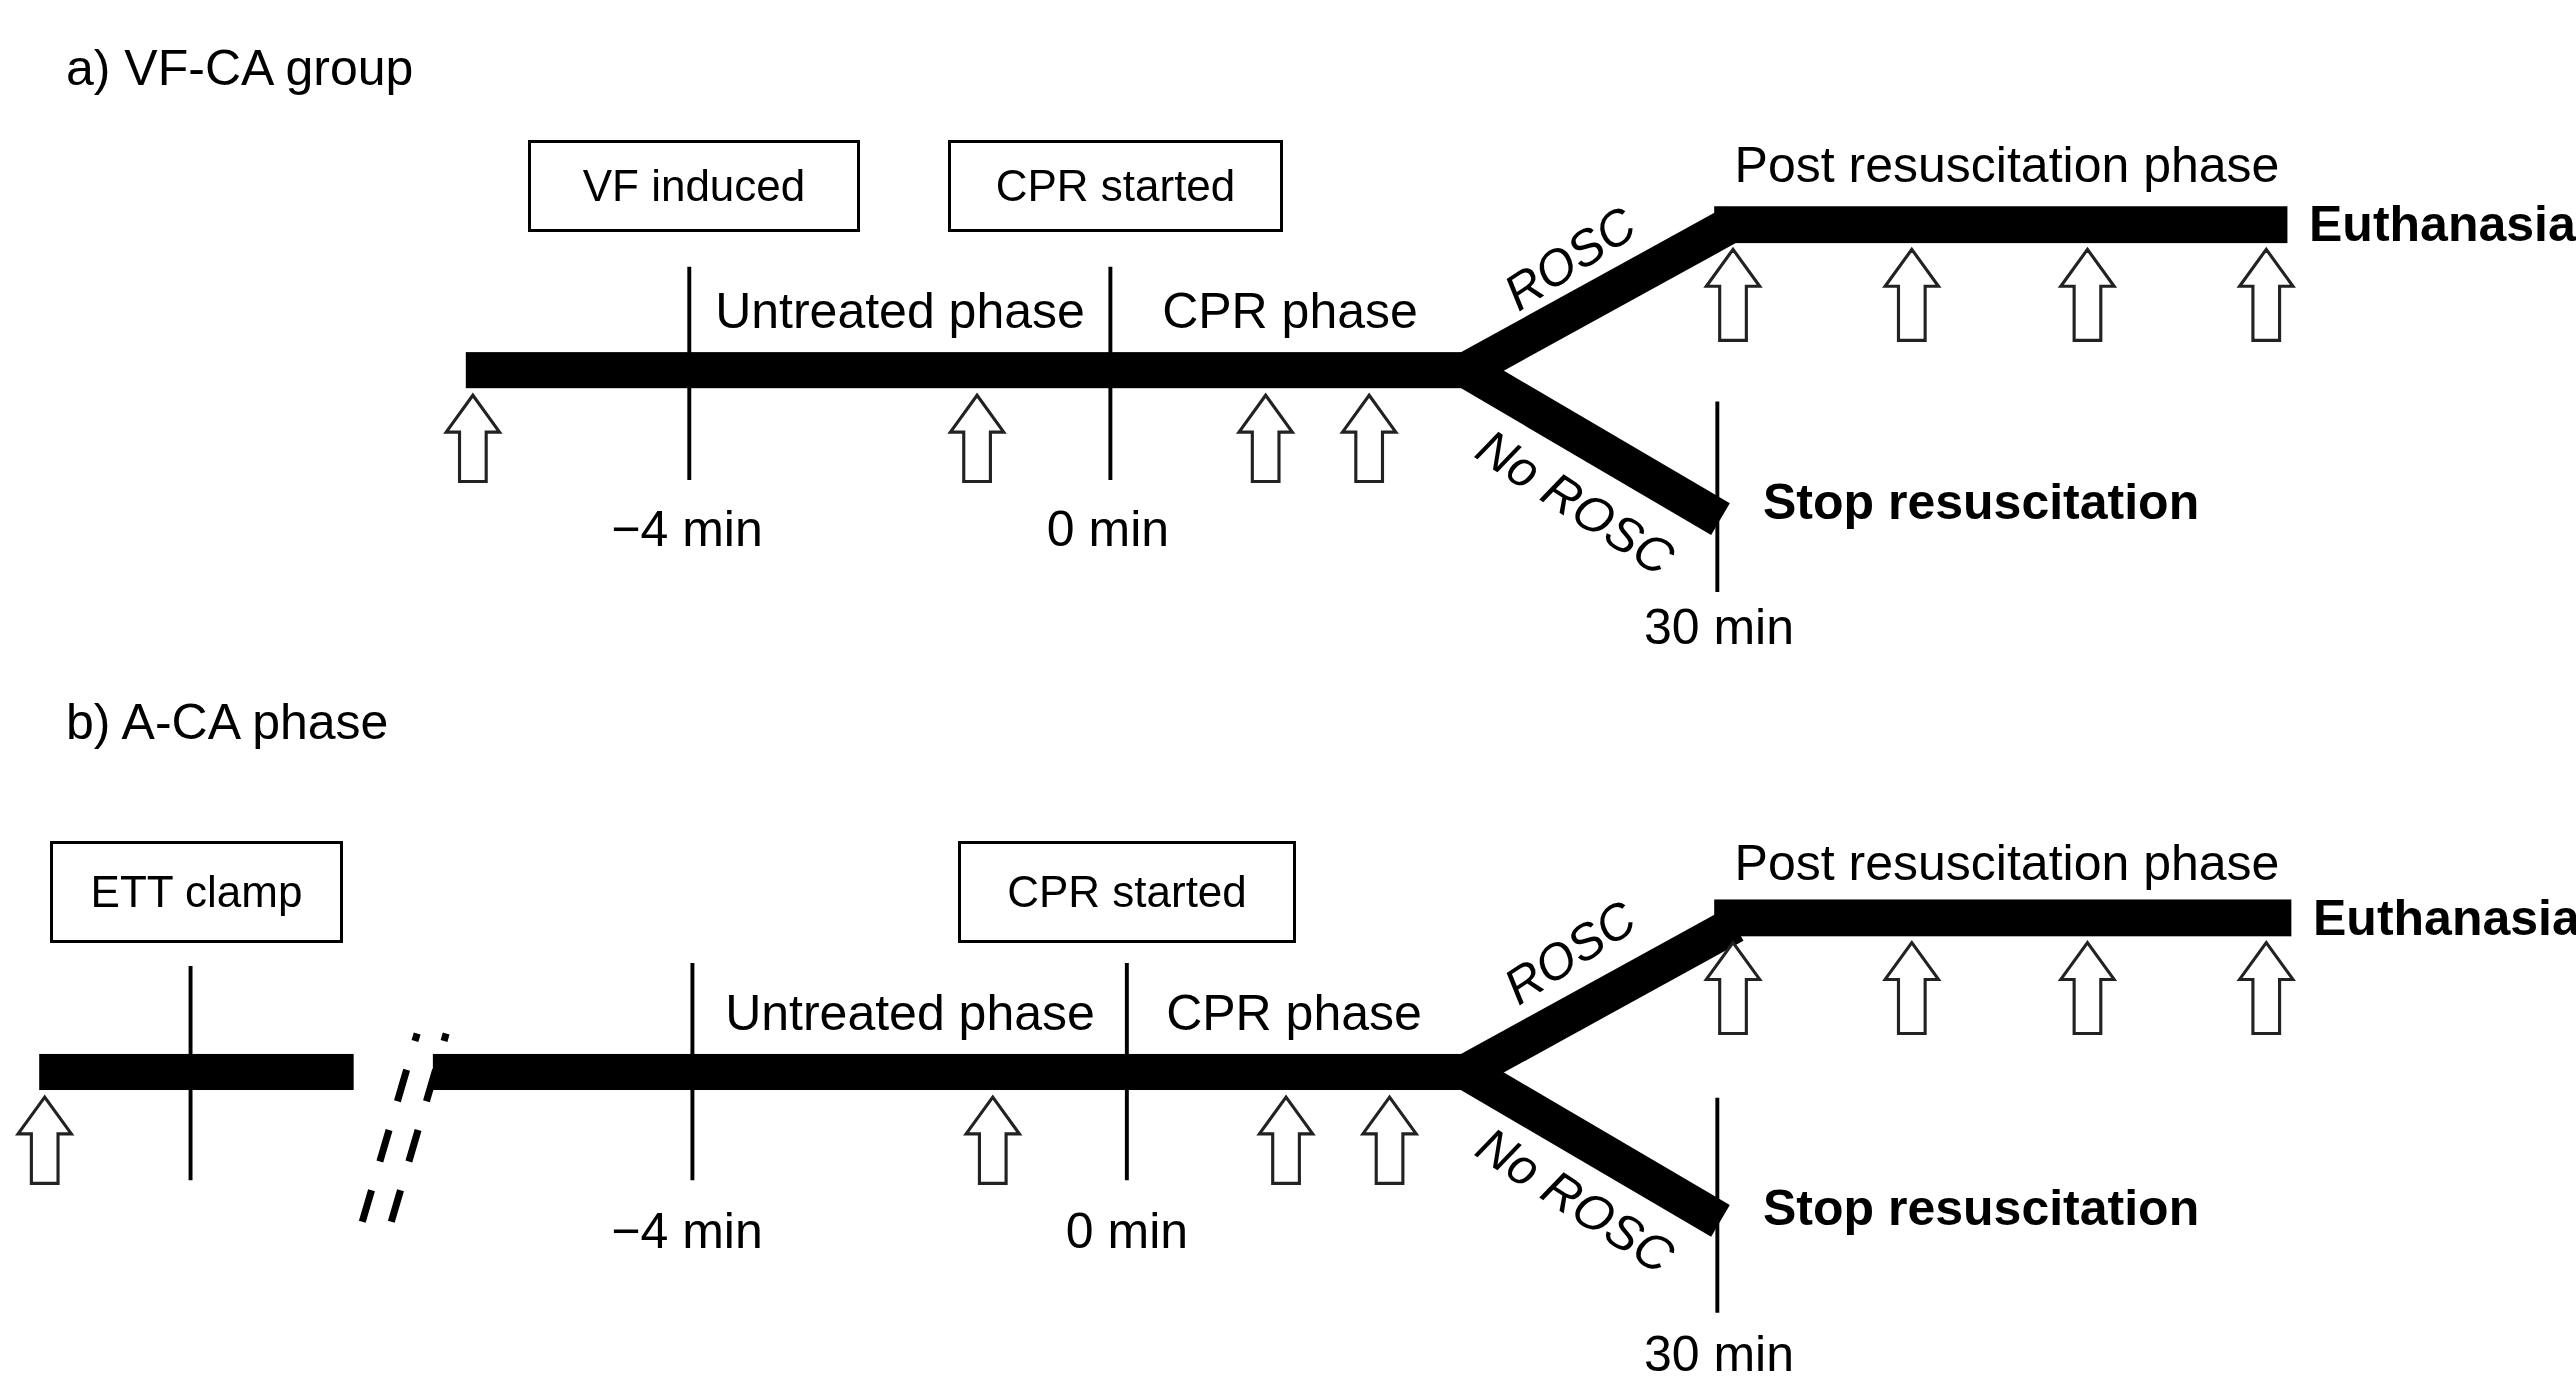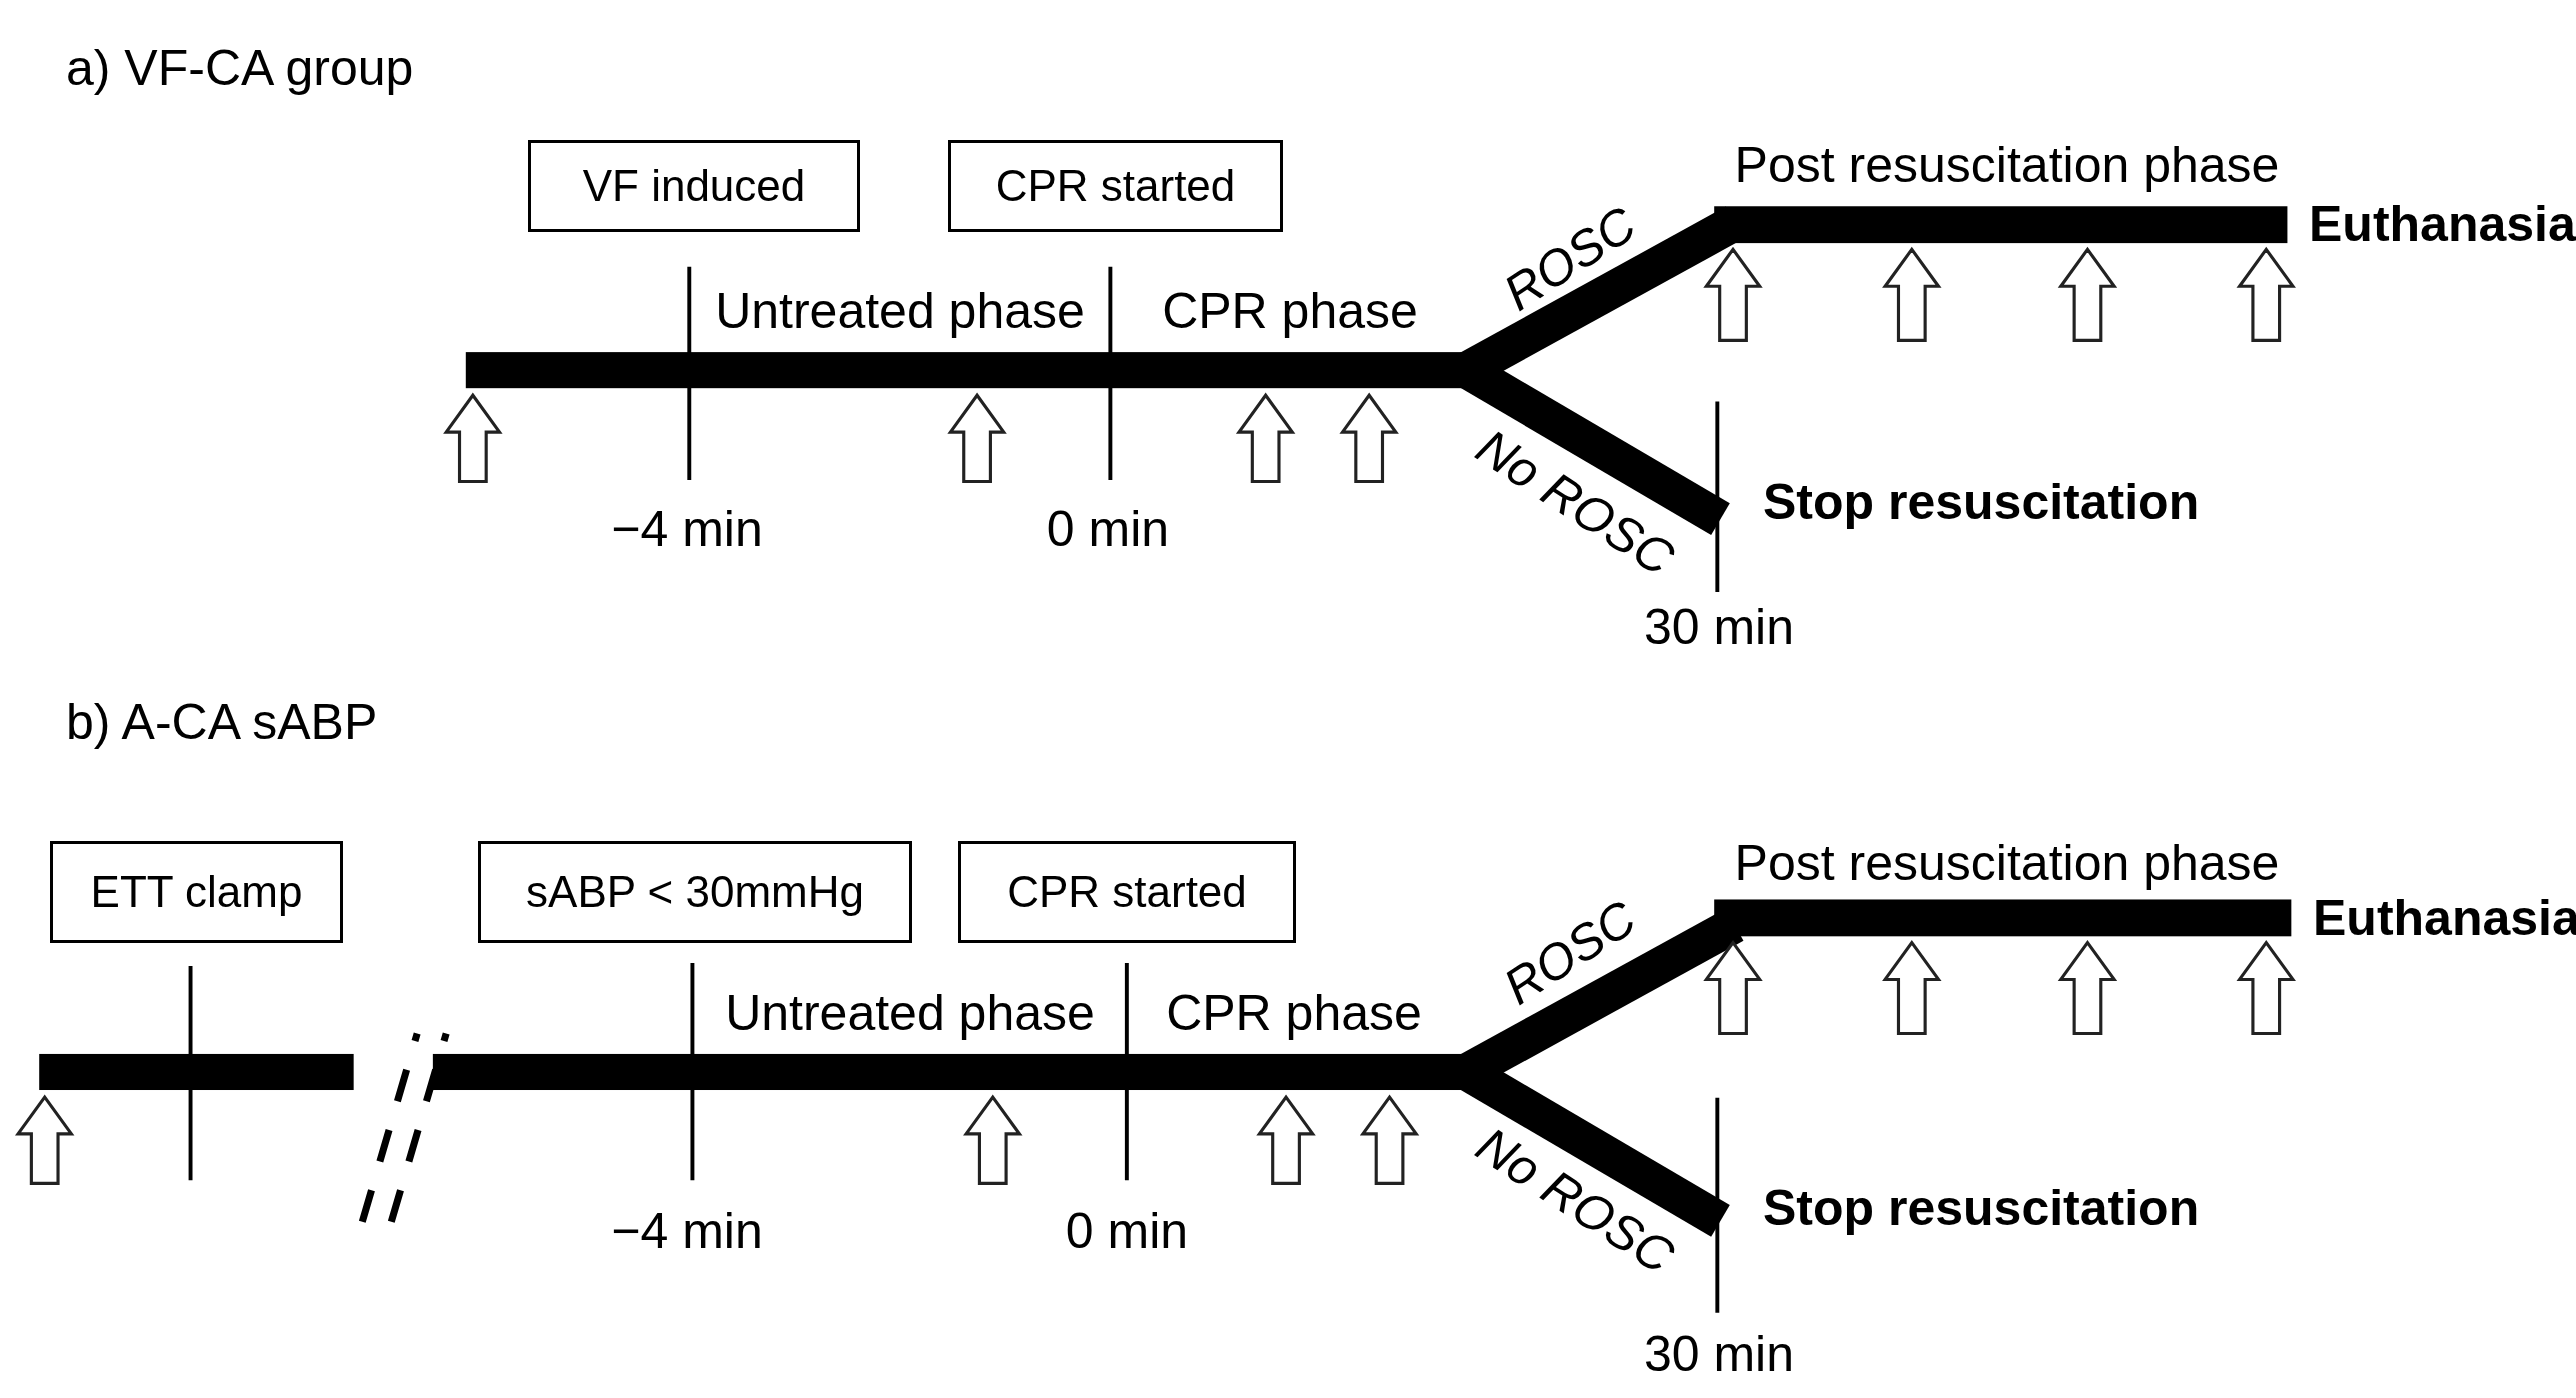--- a/index.html
+++ b/index.html
@@ -97,27 +97,24 @@
 
   <div class="lbl branch rot-up" style="left:1570px;top:259px;">ROSC</div>
   <div class="lbl branch rot-dn" style="left:1575px;top:503px;">No ROSC</div>
 
   <div class="lbl vctr" style="left:1763px;top:502px;">Stop resuscitation</div>
 
   <div class="lbl ctr" style="left:687px;top:529px;">−4 min</div>
   <div class="lbl ctr" style="left:1108px;top:529px;">0 min</div>
   <div class="lbl ctr" style="left:1719px;top:627px;">30 min</div>
 
-  <div class="lbl title" style="left:66px;top:695px;">b) A-CA sABP</div>
+  <div class="lbl title" style="left:66px;top:695px;">b) A-CA phase</div>
 
   <div class="box" style="left:50px;top:841px;width:287px;height:96px;">
     <span>ETT clamp</span>
-  </div>
-  <div class="box" style="left:478px;top:841px;width:428px;height:96px;">
-    <span>sABP &lt; 30mmHg</span>
   </div>
   <div class="box" style="left:958px;top:841px;width:332px;height:96px;">
     <span>CPR started</span>
   </div>
 
   <div class="lbl ctr" style="left:910px;top:1013px;">Untreated phase</div>
   <div class="lbl ctr" style="left:1294px;top:1013px;">CPR phase</div>
   <div class="lbl ctr" style="left:2007px;top:863px;">Post resuscitation phase</div>
   <div class="lbl vctr" style="left:2313px;top:918px;">Euthanasia</div>
 

